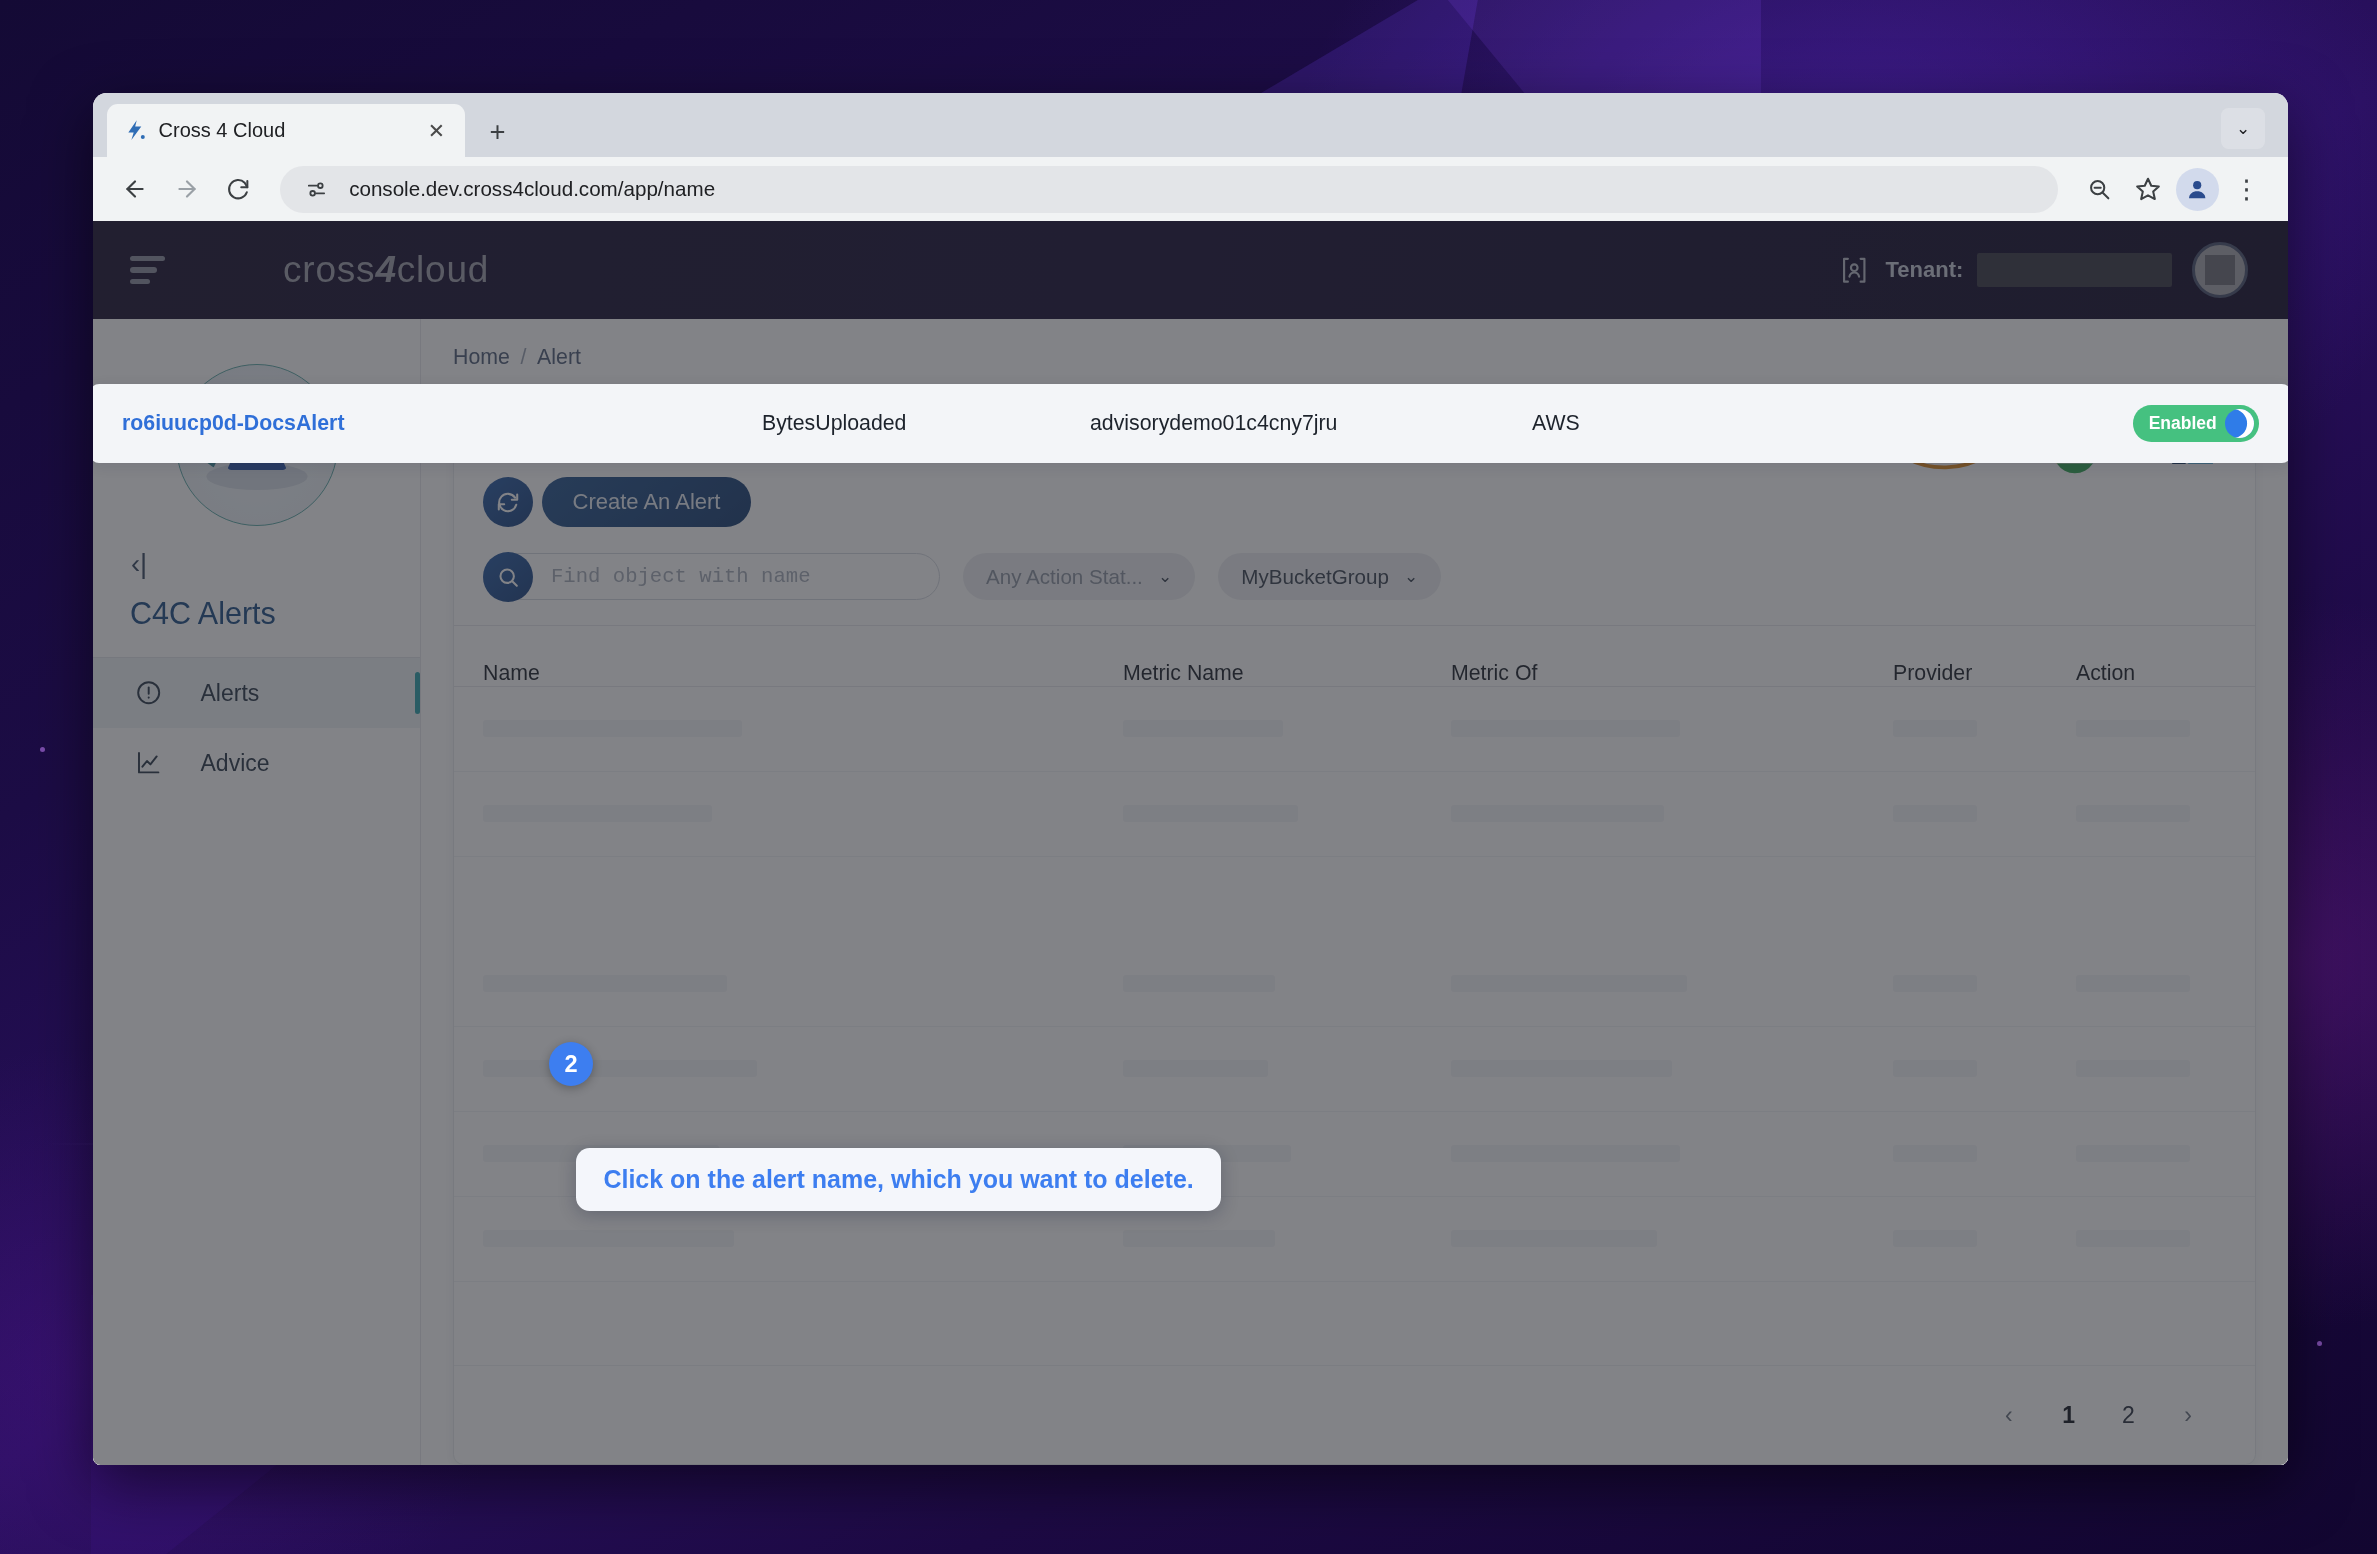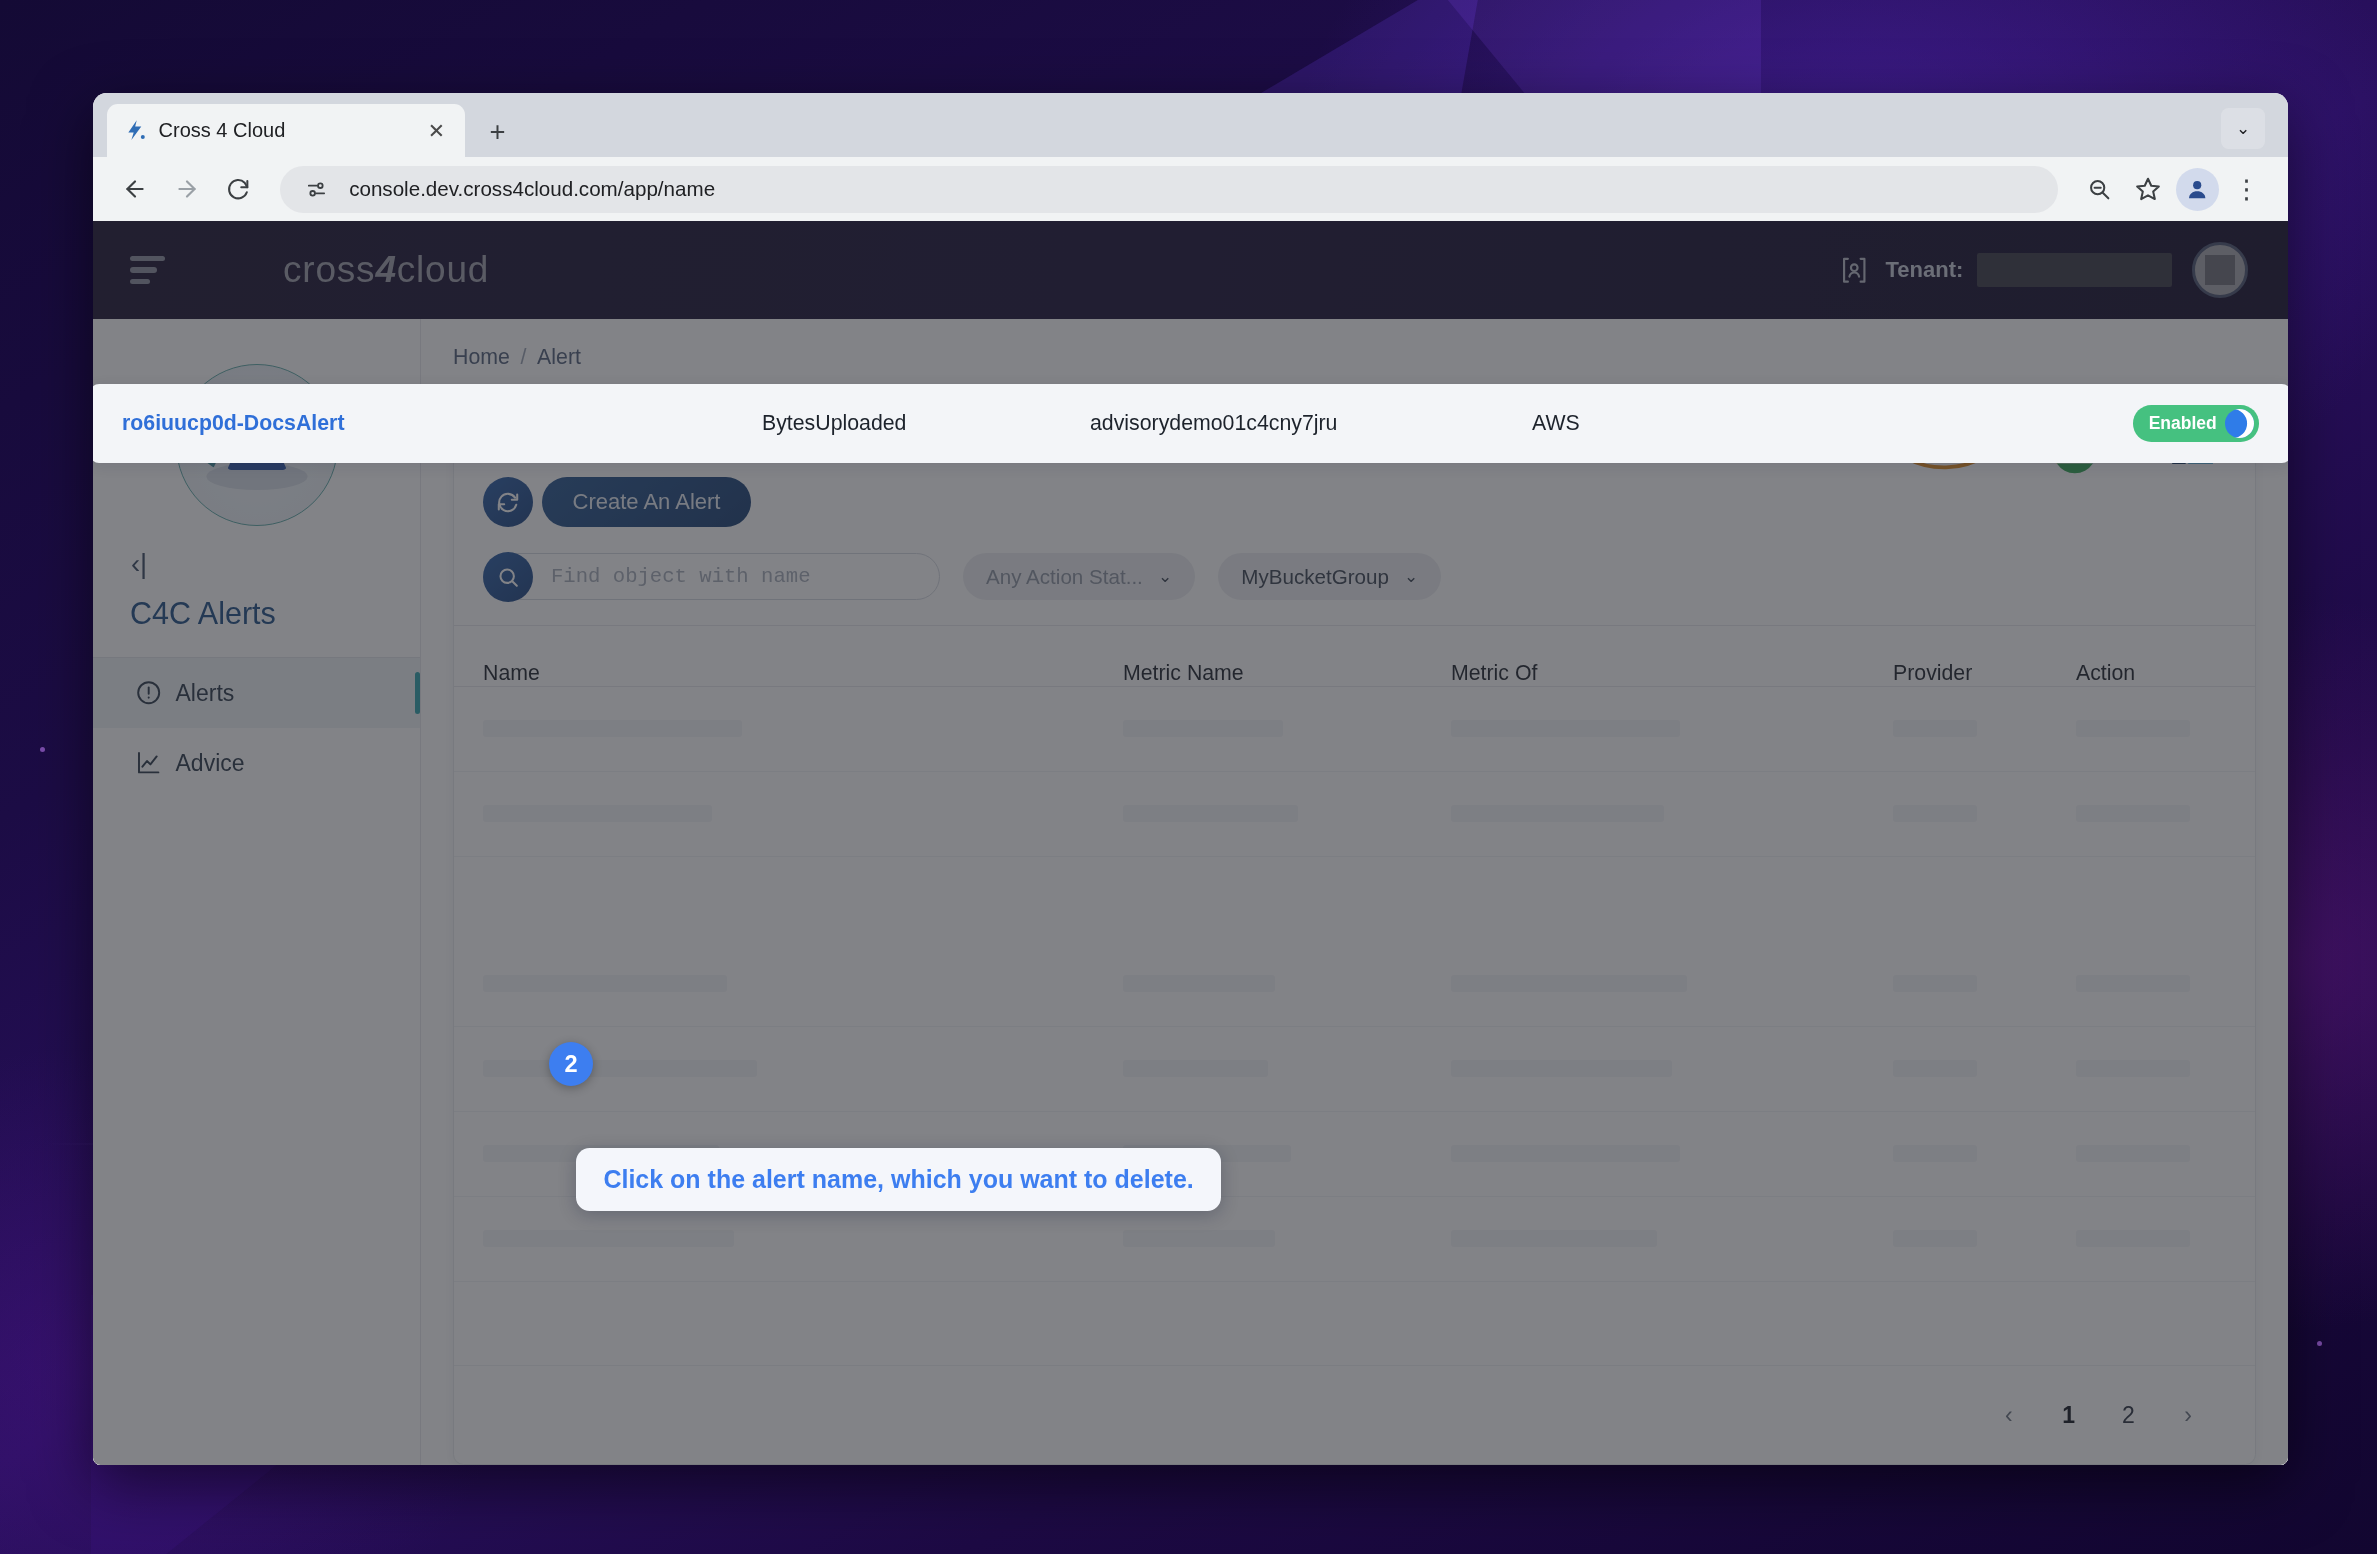--- a/index.html
+++ b/index.html
@@ -314,21 +314,21 @@
     color: #1f4f86;
     font-weight: 400;
   }
   #side-divider {
     margin-top: 26px;
     height: 0.8px; background: #e2e5e9;
   }
   .side-item {
     height: 70px;
     display: flex; align-items: center;
-    gap: 12px;
+    gap: 37px;
     padding-left: 40px;
     position: relative;
     color: #2d3a4a;
     font-size: 23px;
   }
   .side-item.active { background: #eef3f6; }
   .side-item.active::after {
     content: "";
     position: absolute; right: 0; top: 13.7px; bottom: 13.7px;
     width: 5.3px; border-radius: 3px;

